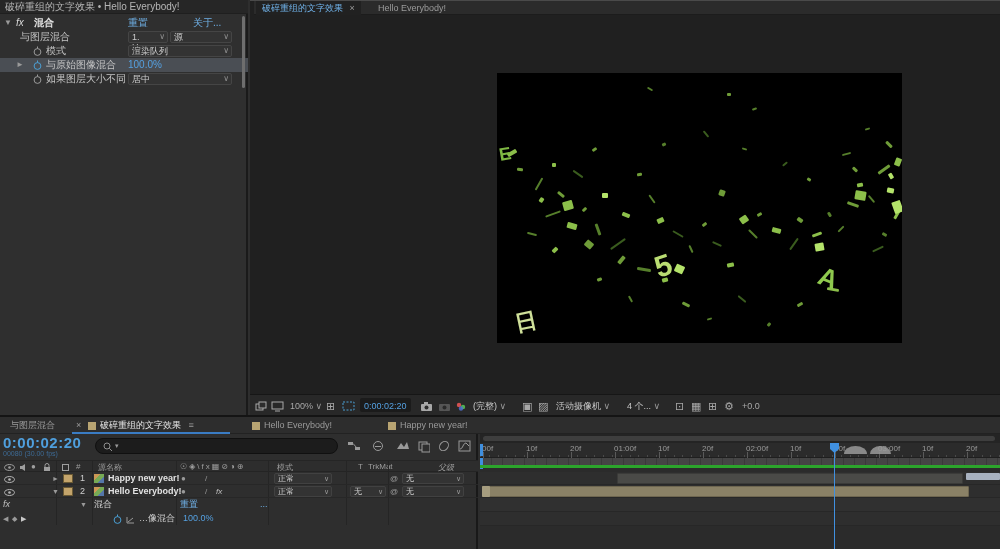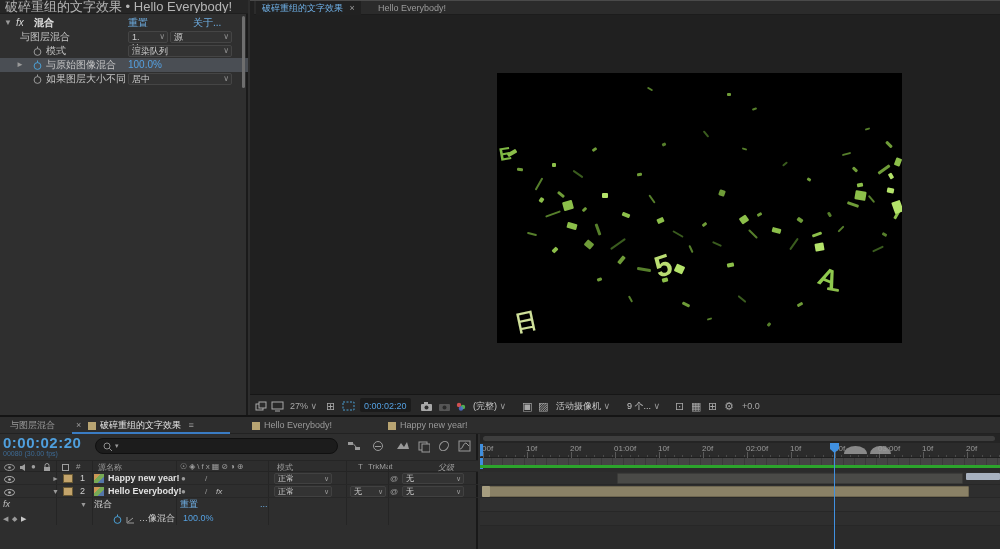--- a/index.html
+++ b/index.html
@@ -7,21 +7,21 @@
   body { font-family:"Liberation Sans","DejaVu Sans",sans-serif; font-size:10px; color:#c9c9c9; }
   #root { position:relative; width:1000px; height:549px; background:#2e2e2e; overflow:hidden; }
   .abs { position:absolute; }
   .dim { color:#9a9a9a; }
   .blue { color:#6fb0e6; }
   .vblue { color:#55a0e0; }
   .bold { font-weight:bold; }
 
   
   #fx-panel { left:0; top:0; width:248px; height:415px; background:#2f2f2f; border-right:2px solid #1a1a1a; }
-  #fx-tabbar { left:0; top:0; width:248px; height:14px; background:#262626; border-bottom:1px solid #1f1f1f; line-height:14px; padding-left:5px; color:#b5b5b5; font-size:13px; white-space:nowrap; overflow:hidden; }
+  #fx-tabbar { left:0; top:0; width:248px; height:14px; background:#262626; border-bottom:1px solid #1f1f1f; line-height:14px; padding-left:5px; color:#b5b5b5; font-size:10px; white-space:nowrap; overflow:hidden; }
   .fxrow { left:0; width:242px; height:14px; line-height:14px; }
   .fxrow .lbl { color:#c4c4c4; }
   .dd { position:absolute; height:12px; top:1px; background:#333333; border:1px solid #454545; border-radius:2px; color:#cccccc; line-height:10px; padding:0 3px; font-size:9px; }
   .dd .caret { position:absolute; right:2px; top:0; color:#8f8f8f; font-size:8px; }
   .sel-row { background:#4a4e54; }
   #fx-scroll { left:242px; top:16px; width:3px; height:72px; background:#6e6e6e; border-radius:2px; }
 
   
   #comp-panel { left:250px; top:0; width:750px; height:415px; background:#202020; border-top:1px solid #4a4a4a; }
   #comp-tabbar { left:4px; top:0; width:750px; height:14px; background:#2b2b2b; border-bottom:1px solid #1c1c1c; }
@@ -228,21 +228,21 @@
 
     <div id="comp-toolbar" class="abs">
       <svg class="tbi" style="left:5px;top:6px;" width="12" height="10">
           <rect x="1" y="3" width="7" height="6" fill="none" stroke="#a8a8a8"></rect>
           <rect x="4" y="1" width="7" height="6" fill="#2c2c2c" stroke="#a8a8a8"></rect>
         </svg>
       <svg class="tbi" style="left:21px;top:6px;" width="13" height="11">
           <rect x="1" y="1" width="11" height="7" fill="none" stroke="#a8a8a8"></rect>
           <line x1="4" y1="10" x2="9" y2="10" stroke="#a8a8a8"></line>
         </svg>
-      <span class="tbi" style="left:40px;"><span>27%</span> <span class="dim">∨</span></span>
+      <span class="tbi" style="left:40px;"><span>100%</span> <span class="dim">∨</span></span>
       <span class="tbi" style="left:76px;font-size:11px;">⊞</span>
       <svg class="tbi" style="left:92px;top:6px;" width="13" height="10">
           <rect x="1" y="1" width="11" height="8" fill="none" stroke="#4a9fd4" stroke-dasharray="2 1.5"></rect>
         </svg>
       <span class="tbi tc-box" style="left:110px;top:3px;height:14px;line-height:14px;">0:00:02:20</span>
       <svg class="tbi" style="left:170px;top:6px;" width="13" height="10">
           <rect x="1" y="3" width="11" height="7" rx="1" fill="#a8a8a8"></rect>
           <rect x="4" y="1" width="4" height="2" fill="#a8a8a8"></rect>
           <circle cx="6.5" cy="6.5" r="2" fill="#2c2c2c"></circle>
         </svg>
@@ -252,21 +252,21 @@
         </svg>
       <svg class="tbi" style="left:206px;top:7px;" width="12" height="9">
           <circle cx="3" cy="3" r="2.2" fill="#d05050"></circle>
           <circle cx="7" cy="5" r="2.2" fill="#50b050"></circle>
           <circle cx="5" cy="6.5" r="2.2" fill="#5070d0" opacity=".85"></circle>
         </svg>
       <span class="tbi" style="left:223px;color:#c8c8c8;"><span>(完整)</span> <span class="dim">∨</span></span>
       <span class="tbi" style="left:272px;font-size:11px;">▣</span>
       <span class="tbi" style="left:288px;font-size:11px;">▨</span>
       <span class="tbi" style="left:306px;color:#c8c8c8;"><span>活动摄像机</span> <span class="dim">∨</span></span>
-      <span class="tbi" style="left:377px;color:#c8c8c8;"><span>9 个...</span> <span class="dim">∨</span></span>
+      <span class="tbi" style="left:377px;color:#c8c8c8;"><span>4 个...</span> <span class="dim">∨</span></span>
       <span class="tbi" style="left:425px;font-size:11px;">⊡</span>
       <span class="tbi" style="left:441px;font-size:11px;">▦</span>
       <span class="tbi" style="left:458px;font-size:11px;">⊞</span>
       <span class="tbi" style="left:474px;font-size:11px;">⚙</span>
       <span class="tbi vblue" style="left:492px;">+0.0</span>
     </div>
   </div>
 
   <div id="tl-panel" class="abs">
 

